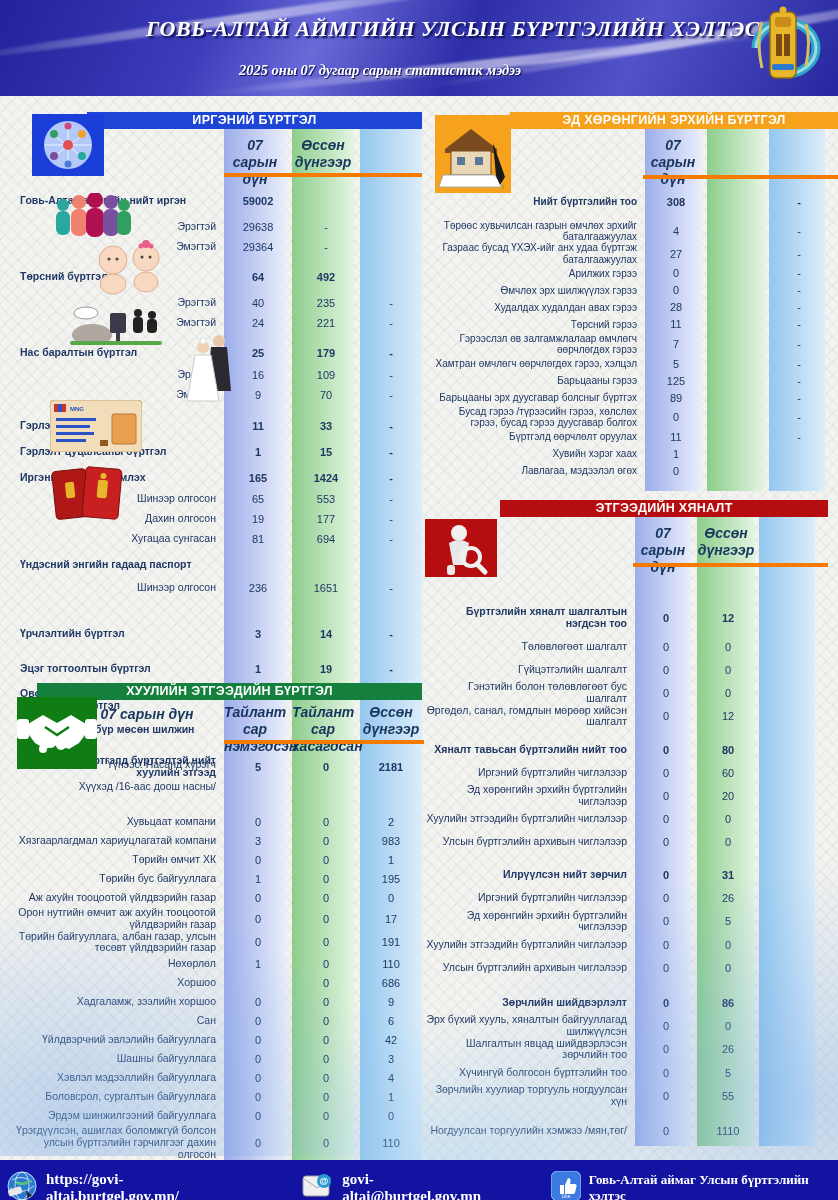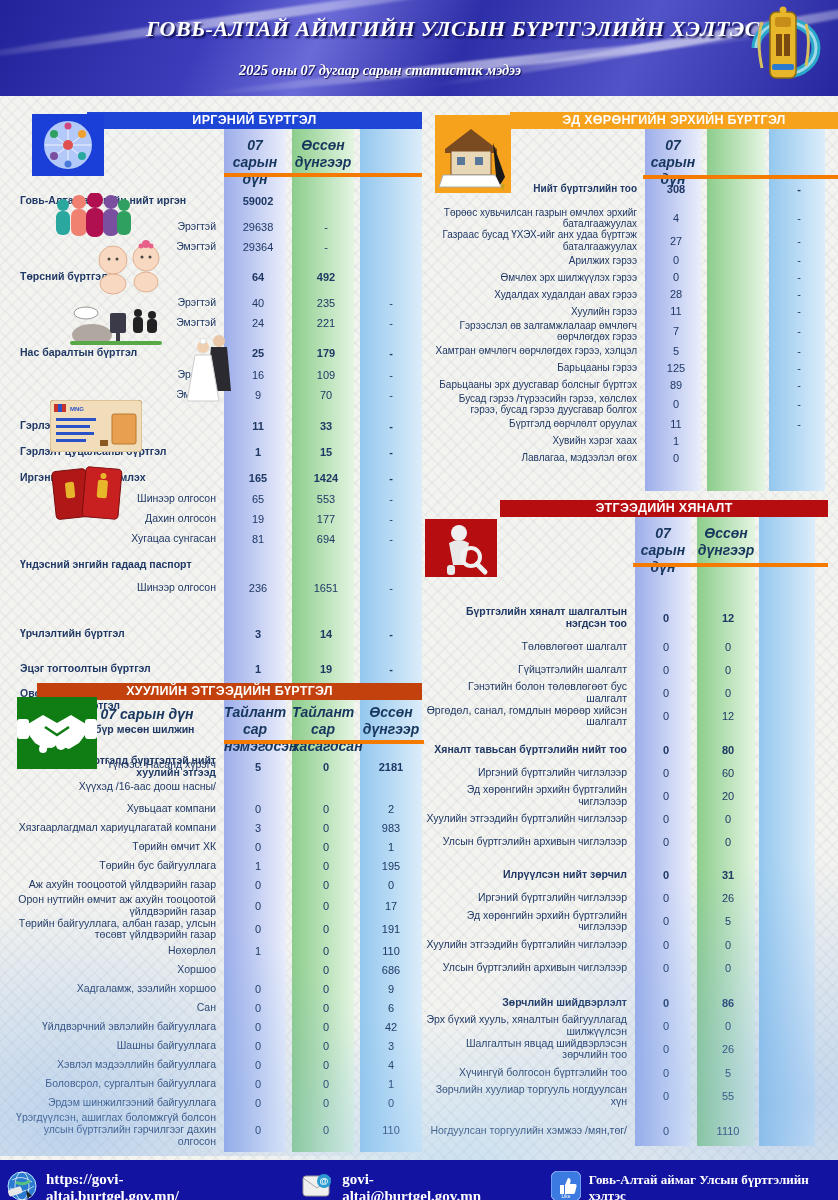--- a/index.html
+++ b/index.html
@@ -49,32 +49,32 @@
   
   .rt .row{grid-template-columns:210px 62px 62px 60px;}
   .rt .s1{left:210px;width:56px}.rt .s2{left:272px;width:58px}.rt .s3{left:334px;width:56px}
   .rt .ch1{left:208px;width:60px;top:8px}.rt .ch2{left:270px;width:62px;top:8px}
   
   #tbl-cit{left:12px;top:112px;width:410px;}
   #tbl-cit .band{background:#1d45d6;margin-left:75px;}
   #tbl-cit .body{min-height:548px;}
   #tbl-cit .rows{padding-top:58px;}
   #tbl-leg{left:12px;top:683px;width:410px;}
-  #tbl-leg .band{background:#c2410c;margin-left:25px;}
+  #tbl-leg .band{background:#15803d;margin-left:25px;}
   #tbl-leg .body{min-height:452px;}
   #tbl-leg .rows{padding-top:48px;}
   #tbl-leg .chl{left:55px;width:160px;top:6px;}
   #tbl-leg .ch1{left:212px;width:62px;top:4px}#tbl-leg .ch2{left:280px;width:62px;top:4px}#tbl-leg .ch3{left:348px;width:62px;top:4px}
   #tbl-leg .s1{left:212px;width:62px}#tbl-leg .s2{left:280px;width:62px}#tbl-leg .s3{left:348px;width:62px}
   #tbl-leg .row{grid-template-columns:212px 68px 68px 62px;}
   #tbl-leg .oline{top:40px;left:212px;right:-2px;}
   #tbl-prop{left:435px;top:112px;width:403px;}
   #tbl-prop .band{background:#f6a21c;margin-left:75px;}
   #tbl-prop .body{min-height:362px;}
-  #tbl-prop .rows{padding-top:48px;}
+  #tbl-prop .rows{padding-top:61px;}
   #tbl-prop .oline{top:46px;left:208px;right:0;}
   #tbl-ctl{left:425px;top:500px;width:403px;}
   #tbl-ctl .band{background:#b60d10;margin-left:75px;}
   #tbl-ctl .body{min-height:625px;}
   #tbl-ctl .rows{padding-top:84px;}
   #tbl-ctl .oline{top:46px;left:208px;right:0;}
   
   .cit .rows .row{min-height:20px;}
   .cit .rows .row:nth-child(1){min-height:28px;margin-bottom:2px;}
   .cit .rows .row:nth-child(4){margin-top:8px;min-height:24px;}
@@ -83,21 +83,21 @@
   .cit .rows .row:nth-child(10){margin-top:10px;min-height:22px;}
   .cit .rows .row:nth-child(11){margin-top:4px;min-height:22px;}
   .cit .rows .row:nth-child(12){margin-top:4px;min-height:22px;}
   .cit .rows .row:nth-child(16){margin-top:3px;min-height:26px;}
   .cit .rows .row:nth-child(17){margin-bottom:22px;}
   .cit .rows .row:nth-child(18),.cit .rows .row:nth-child(19){min-height:27px;margin-top:8px;}
   .cit .rows .row:nth-child(20),.cit .rows .row:nth-child(21){min-height:36px;}
   .cit .rows .row:nth-child(22),.cit .rows .row:nth-child(23){min-height:22px;}
   #tbl-leg .rows .row{min-height:19px;}
   #tbl-leg .rows .row:nth-child(1){min-height:38px;}
-  #tbl-leg .rows .row:nth-child(2){margin-top:13px;}
+  #tbl-leg .rows .row:nth-child(2){margin-top:26px;}
   #tbl-prop .rows .row{min-height:17px;font-size:10px;}
   #tbl-prop .rows .row .cl{font-size:10px;}
   #tbl-prop .rows .row:nth-child(1){min-height:24px;margin-bottom:6px;}
   #tbl-ctl .rows .row{min-height:23px;}
   #tbl-ctl .rows .row:nth-child(1){min-height:34px;}
   #tbl-ctl .rows .row:nth-child(6){margin-top:10px;}
   #tbl-ctl .rows .row:nth-child(11){margin-top:10px;}
   #tbl-ctl .rows .row:nth-child(16){margin-top:12px;}
   #tbl-ctl .rows .row:nth-child(21){margin-top:8px;min-height:30px;}
   .iconbox{position:absolute;z-index:3;}
@@ -594,21 +594,21 @@
           <div class="cv"></div>
           <div class="cv">-</div>
         </div>
         <div class="row">
           <div class="cl">Худалдах худалдан авах гэрээ</div>
           <div class="cv">28</div>
           <div class="cv"></div>
           <div class="cv">-</div>
         </div>
         <div class="row">
-          <div class="cl">Хуулийн гэрээ</div>
+          <div class="cl">Төрсний гэрээ</div>
           <div class="cv">11</div>
           <div class="cv"></div>
           <div class="cv">-</div>
         </div>
         <div class="row">
           <div class="cl">Гэрээслэл өв залгамжлалаар өмчлөгч өөрчлөгдөх гэрээ</div>
           <div class="cv">7</div>
           <div class="cv"></div>
           <div class="cv">-</div>
         </div>

